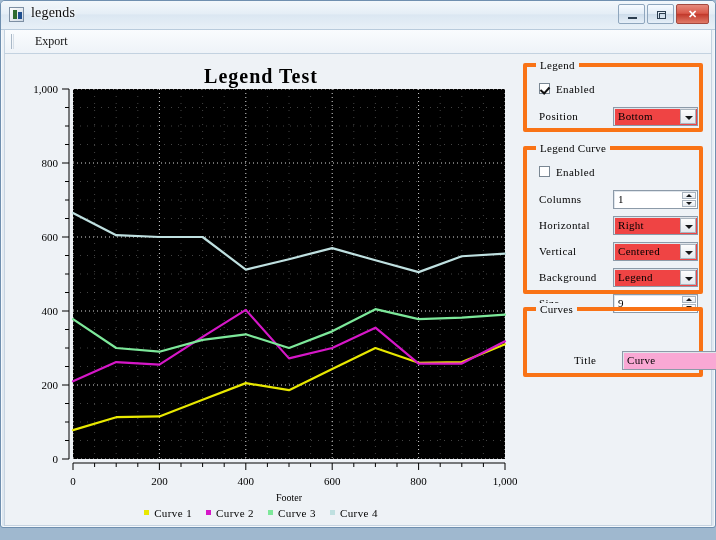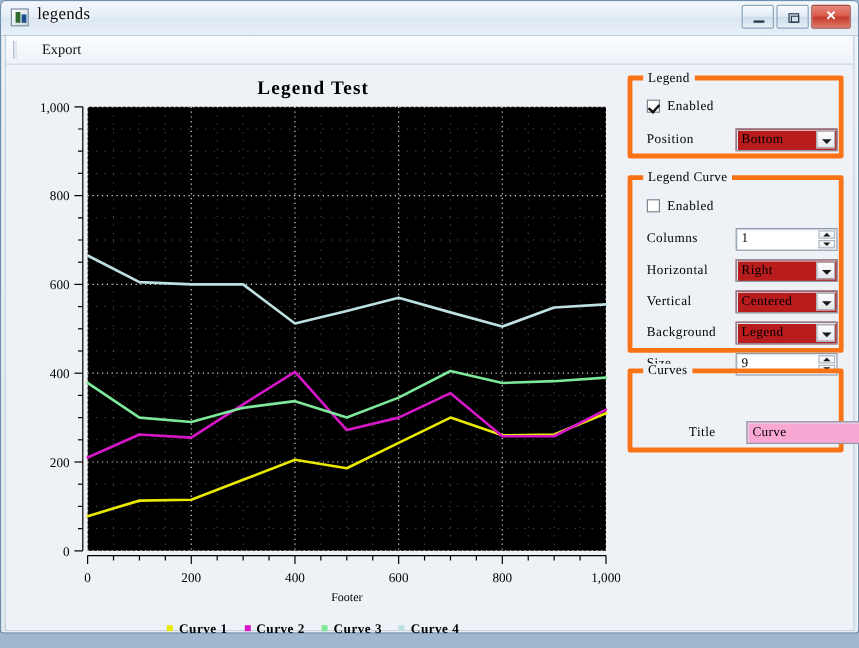--- a/index.html
+++ b/index.html
@@ -84,29 +84,29 @@
     position:absolute;left:3px;top:53px;width:708px;height:472px;
     box-sizing:border-box;
     background:#eef2f6;
     border:1px solid #c6d3e0;border-top:none;
   }
 
   
   #plot-wrap{position:absolute;left:0;top:0;width:512px;height:470px;}
   #chart-title{
     position:absolute;left:0;top:11px;width:512px;text-align:center;
-    font-size:16px;font-weight:bold;color:#000;
+    font-size:20px;font-weight:bold;color:#000;
     font-family:"Liberation Serif",serif;letter-spacing:1px;
   }
   #canvas-area{position:absolute;left:0;top:0;width:512px;height:470px;}
   #legend-row{
     position:absolute;left:0;top:452px;width:512px;text-align:center;
     font-size:11px;color:#000;font-family:"Liberation Serif",serif;
   }
-  .leg-item{display:inline-block;margin:12px 7px;white-space:nowrap;font-weight:bold;}
+  .leg-item{display:inline-block;margin:0 7px;white-space:nowrap;}
   .leg-swatch{
     display:inline-block;width:5px;height:5px;vertical-align:middle;
     margin-right:5px;margin-bottom:2px;
   }
   .leg-label{vertical-align:middle;letter-spacing:.4px;}
 
   
   #panel{position:absolute;left:512px;top:0;width:194px;height:470px;}
   .group{
     position:absolute;box-sizing:border-box;
@@ -133,21 +133,21 @@
   .cbox.checked:after{
     content:"";position:absolute;left:2px;top:1px;width:4px;height:7px;
     border:solid #111;border-width:0 2px 2px 0;transform:rotate(42deg);
   }
   .cbox-label{
     position:absolute;left:17px;top:2px;font-size:11px;color:#000;
     font-family:"Liberation Serif",serif;letter-spacing:.4px;
   }
   .combo{
     position:absolute;height:19px;box-sizing:border-box;
-    background:#b91c1c;border:1px solid #8c9aa8;
+    background:#ef4444;border:1px solid #8c9aa8;
     box-shadow:inset 1px 1px 0 #dfe5eb;
   }
   .combo .val{
     position:absolute;left:4px;top:2px;font-size:11px;color:#000;
     font-family:"Liberation Serif",serif;letter-spacing:.3px;
   }
   .combo .arrowbtn{
     position:absolute;right:1px;top:1px;width:16px;height:15px;
     background:linear-gradient(to bottom,#fdfdfd,#e3e8ee);
     border:1px solid #aab4be;box-sizing:border-box;

